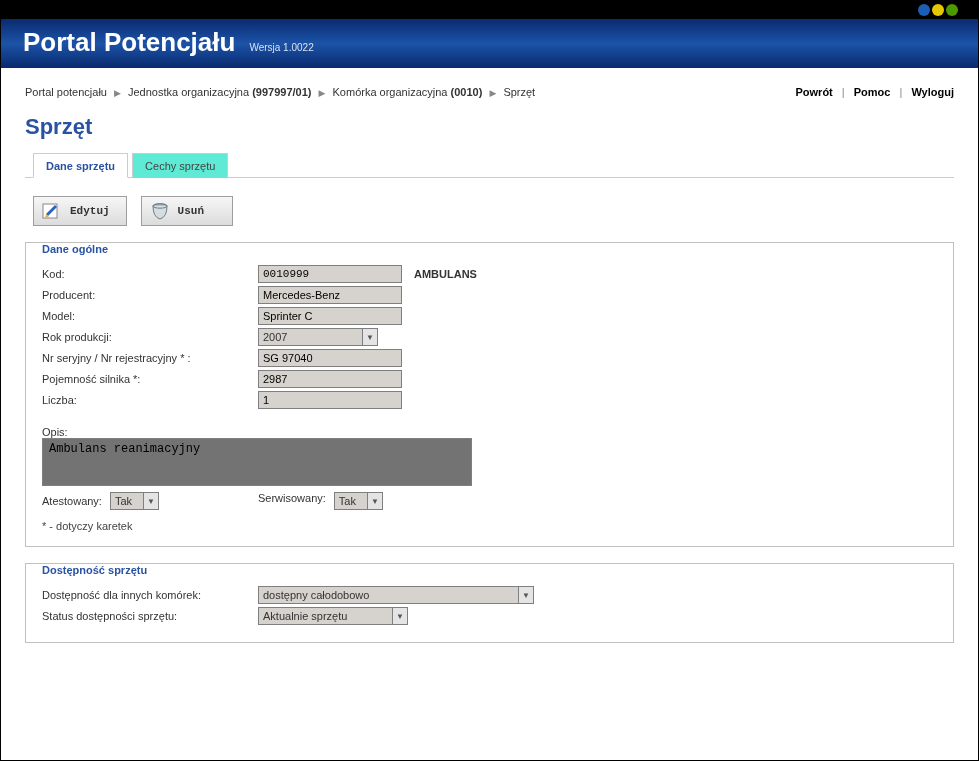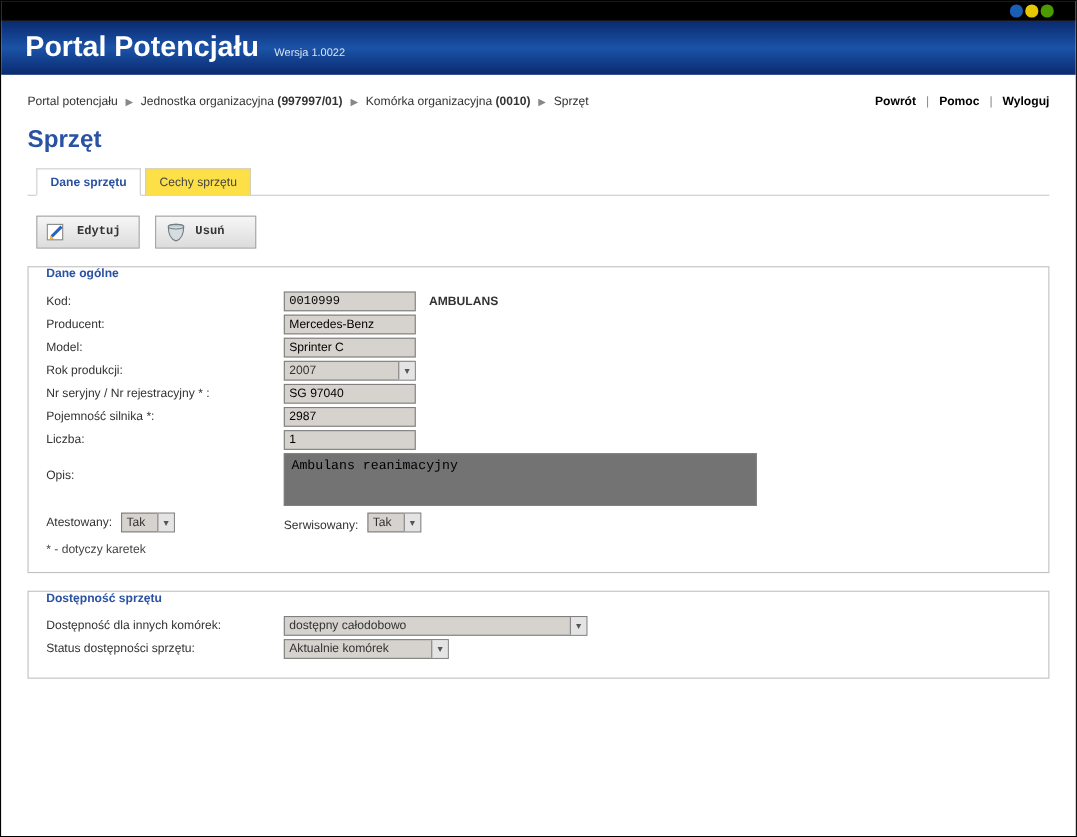--- a/index.html
+++ b/index.html
@@ -95,21 +95,21 @@
   }
   .tabwrap {
     border-bottom: 1px solid #ccc;
     display: flex;
     gap: 4px;
     padding-left: 8px;
   }
   .tab {
     border: 1px solid #ccc;
     border-bottom: none;
-    background: #fde047;
+    background: #5eead4;
     padding: 6px 12px 5px 12px;
     color: #444;
     cursor: pointer;
     position: relative;
     top: 1px;
   }
   .tab.active {
     background: #fff;
     color: #2a52a3;
     font-weight: bold;
@@ -144,35 +144,35 @@
     color: #2a52a3;
     font-weight: bold;
     font-family: "Trebuchet MS", Tahoma, sans-serif;
     margin-bottom: 10px;
   }
   .row {
     display: flex;
     align-items: center;
     margin: 3px 0;
   }
-  .row.alts { align-items: flex-start; }
+  .row.alts { align-items: flex-start; flex-direction: column; }
   .label {
     width: 216px;
     color: #333;
   }
   .ro-input {
     background: #d6d3ce;
     border: 1px solid #7f7f7f;
     height: 18px;
     line-height: 16px;
     padding: 0 4px;
     font-family: Verdana, Arial, sans-serif;
     font-size: 11px;
     color: #000;
-    width: 120px;
+    width: 144px;
   }
   .ro-input.mono { font-family: "Courier New", monospace; }
   .ro-textarea {
     background: #737373;
     border: 1px solid #7f7f7f;
     padding: 3px 6px;
     font-family: "Courier New", monospace;
     font-size: 12px;
     color: #000;
     width: 430px;
@@ -331,21 +331,21 @@
         <div class="ro-textarea">Ambulans reanimacyjny</div>
       </div>
       <div class="row" style="margin-top:6px">
         <div style="display:flex;align-items:center;width:216px">
           <span>Atestowany:</span>
           <div class="select-look" style="margin-left:8px">
             <span class="sv">Tak</span>
             <span class="arr">▼</span>
           </div>
         </div>
-        <div style="display:flex;align-items:flex-end">
+        <div style="display:flex;align-items:flex-start">
           <span>Serwisowany:</span>
           <div class="select-look" style="margin-left:8px">
             <span class="sv">Tak</span>
             <span class="arr">▼</span>
           </div>
         </div>
       </div>
       <div class="note">* - dotyczy karetek</div>
     </div>
 
@@ -355,19 +355,19 @@
       <div class="row">
         <div class="label">Dostępność dla innych komórek:</div>
         <div class="select-look" style="width:276px">
           <span class="sv" style="flex:1">dostępny całodobowo</span>
           <span class="arr">▼</span>
         </div>
       </div>
       <div class="row">
         <div class="label">Status dostępności sprzętu:</div>
         <div class="select-look" style="width:150px">
-          <span class="sv" style="flex:1">Aktualnie komórek</span>
+          <span class="sv" style="flex:1">Aktualnie sprzętu</span>
           <span class="arr">▼</span>
         </div>
       </div>
     </div>
   </div>
 </div>
 
 </body></html>

